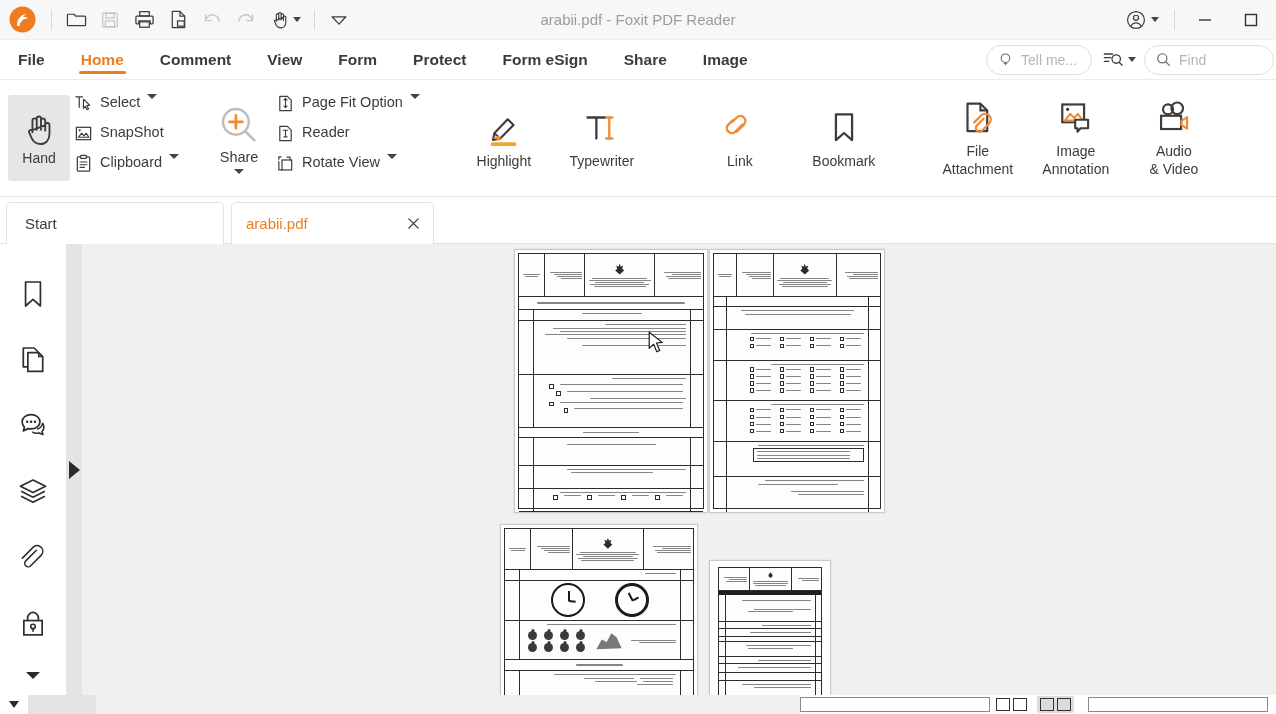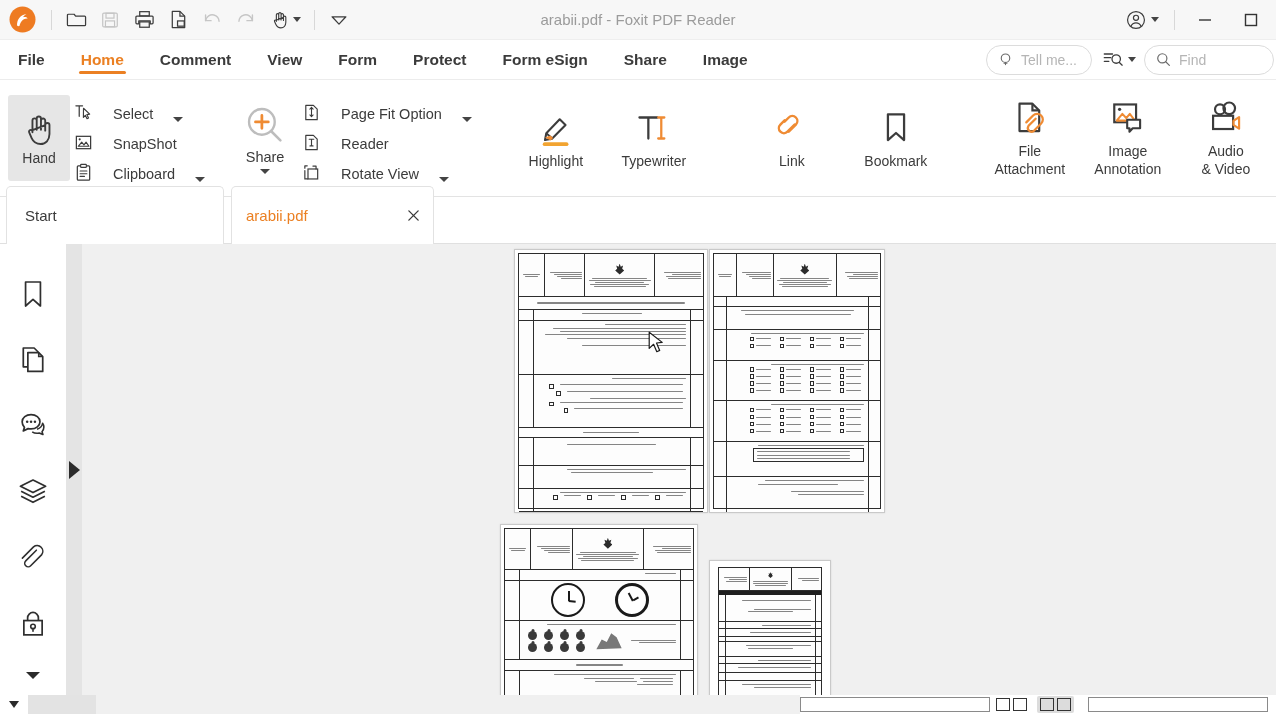--- a/index.html
+++ b/index.html
@@ -99,41 +99,41 @@
 
   .bigbtn-wide {
     min-width: 86px; padding: 0 6px; height: 96px;
     display: flex; flex-direction: column; align-items: center; justify-content: center;
     gap: 3px; cursor: pointer; border-radius: 3px; text-align: center;
   }
   .bigbtn-wide .lbl { font-size: 14px; color: #3b3b3b; line-height: 1.28; }
 
   .stack { display: flex; flex-direction: column; justify-content: center; gap: 2px; height: 100%; }
   .srow {
-    display: flex; align-items: flex-end; gap: 20px;
+    display: flex; align-items: flex-start; gap: 7px;
     height: 28px; padding: 0 7px 0 4px; cursor: pointer; border-radius: 3px;
     font-size: 14.5px; color: #3b3b3b; white-space: nowrap;
   }
   .zoomcol {
     display:flex; flex-direction:column; align-items:center; justify-content:center;
     width: 66px; height: 100%; cursor: pointer; gap: 0px;
   }
   .zoomcol .lbl { font-size: 14.5px; color:#3b3b3b; margin-top: 2px;}
   .tri { width:0;height:0;border-left:5px solid transparent;border-right:5px solid transparent;border-top:5px solid #444; }
 
   
   .tabstrip {
     height: 47px; flex: 0 0 47px; background: #ffffff;
     display: flex; align-items: flex-end; position: relative;
   }
   .tabstrip::after {
     content:""; position:absolute; left:0; right:0; bottom:0; height:1px; background:#e0e0e0;
   }
   .dtab {
-    height: 58px; display: flex; align-items: center;
+    height: 42px; display: flex; align-items: center;
     border: 1px solid #e2e2e2; border-bottom: none;
     border-radius: 5px 5px 0 0;
     background: #fff; font-size: 15px; color: #3b3b3b;
     cursor: pointer; position: relative; z-index: 2;
   }
   .dtab.start { width: 218px; padding-left: 18px; margin-left: 6px; }
   .dtab.doc { width: 203px; padding-left: 14px; margin-left: 7px; color: #eb8023; }
   .dtab .x {
     position:absolute; right: 12px; top:50%; transform: translateY(-50%);
     width:16px; height:16px; display:flex;align-items:center;justify-content:center;

